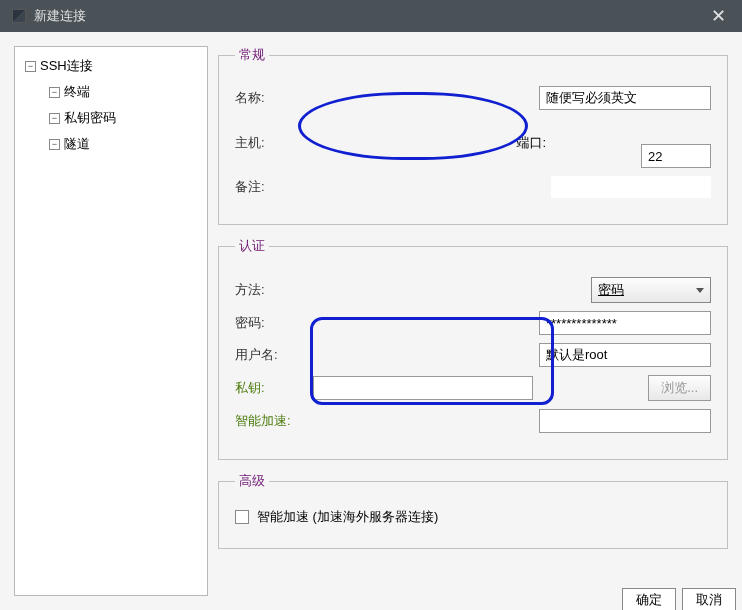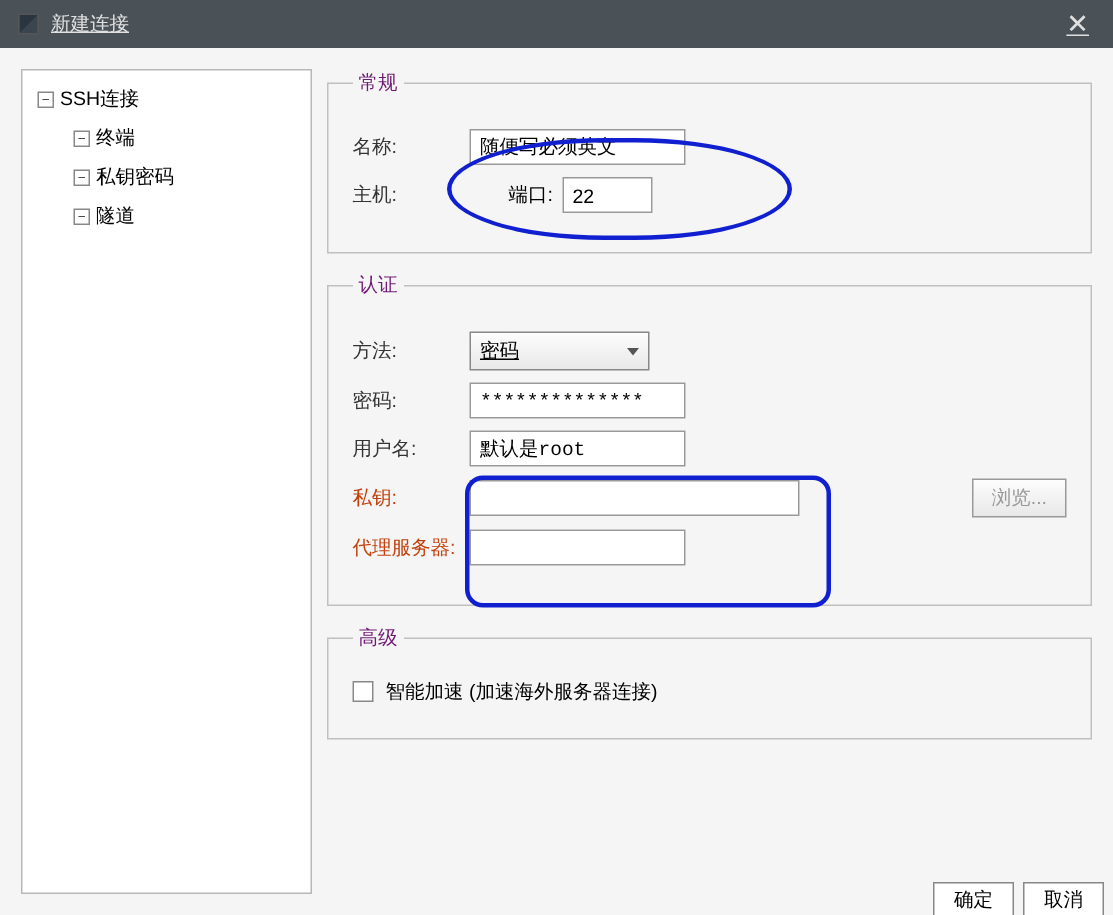--- a/index.html
+++ b/index.html
@@ -13,21 +13,20 @@
       position: relative;
     }
     .titlebar {
       background: #4a5258;
       height: 32px;
       display: flex;
       align-items: center;
       justify-content: space-between;
       color: #e0e0e0;
       padding: 0 12px;
-      text-decoration: underline;
     }
     .titlebar-left { display: flex; align-items: center; gap: 8px; }
     .app-icon {
       width: 14px; height: 14px;
       background: linear-gradient(135deg, #2a3540 50%, #3a4550 50%);
       display: inline-block;
       border: 1px solid #555;
     }
     .close-btn {
       color: #e0e0e0;
@@ -87,37 +86,38 @@
     legend {
       padding: 0 4px;
       font-size: 13px;
       color: #701a75;
     }
     .row {
       display: flex;
       align-items: center;
       margin: 8px 0;
       gap: 6px;
+      justify-content: space-between;
     }
     .label {
       width: 72px;
       text-align: left;
       color: #333;
       flex-shrink: 0;
     }
-    .label.disabled { color: #c2410c; }
+    .label.disabled { color: #4d7c0f; }
     input[type="text"], input[type="password"] {
       height: 24px;
       border: 1px solid #999;
       padding: 2px 6px;
       font-size: 13px;
       background: #fff;
     }
-    .wide { width: 144px; font-family: Liberation Mono, monospace; }
-    .small { width: 60px; }
+    .wide { width: 172px; }
+    .small { width: 70px; margin-top: 26px; }
     .select {
       width: 120px;
       height: 24px;
       border: 1px solid #888;
       background: linear-gradient(#fdfdfd, #e8e8e8);
       display: flex;
       align-items: center;
       justify-content: space-between;
       padding: 12px 6px;
       cursor: pointer;
@@ -217,20 +217,24 @@
       <div class="row">
         <span class="label">名称:</span>
         <input type="text" class="wide" value="随便写必须英文" style="">
       </div>
       <div class="row">
         <span class="label">主机:</span>
         <span style="width:20px"></span>
         <span>端口:</span>
         <input type="text" class="small" value="22" style="">
       </div>
+      <div class="row">
+        <span class="label">备注:</span>
+        <div class="remark-white"></div>
+      </div>
     </fieldset>
 
     <fieldset>
       <legend>认证</legend>
       <div class="row">
         <span class="label">方法:</span>
         <div class="select">
           <span>密码</span>
           <span class="arrow"></span>
         </div>
@@ -243,21 +247,21 @@
         <span class="label">用户名:</span>
         <input type="text" class="wide" value="默认是root" style="">
       </div>
       <div class="row">
         <span class="label disabled">私钥:</span>
         <input type="text" style="width: 220px;">
         <span style="flex:1"></span>
         <button class="btn disabled">浏览...</button>
       </div>
       <div class="row">
-        <span class="label disabled">代理服务器:</span>
+        <span class="label disabled">智能加速:</span>
         <input type="text" class="wide" style="">
       </div>
     </fieldset>
 
     <fieldset>
       <legend>高级</legend>
       <div class="checkbox-row">
         <span class="checkbox"></span>
         <span>智能加速 (加速海外服务器连接)</span>
       </div>

